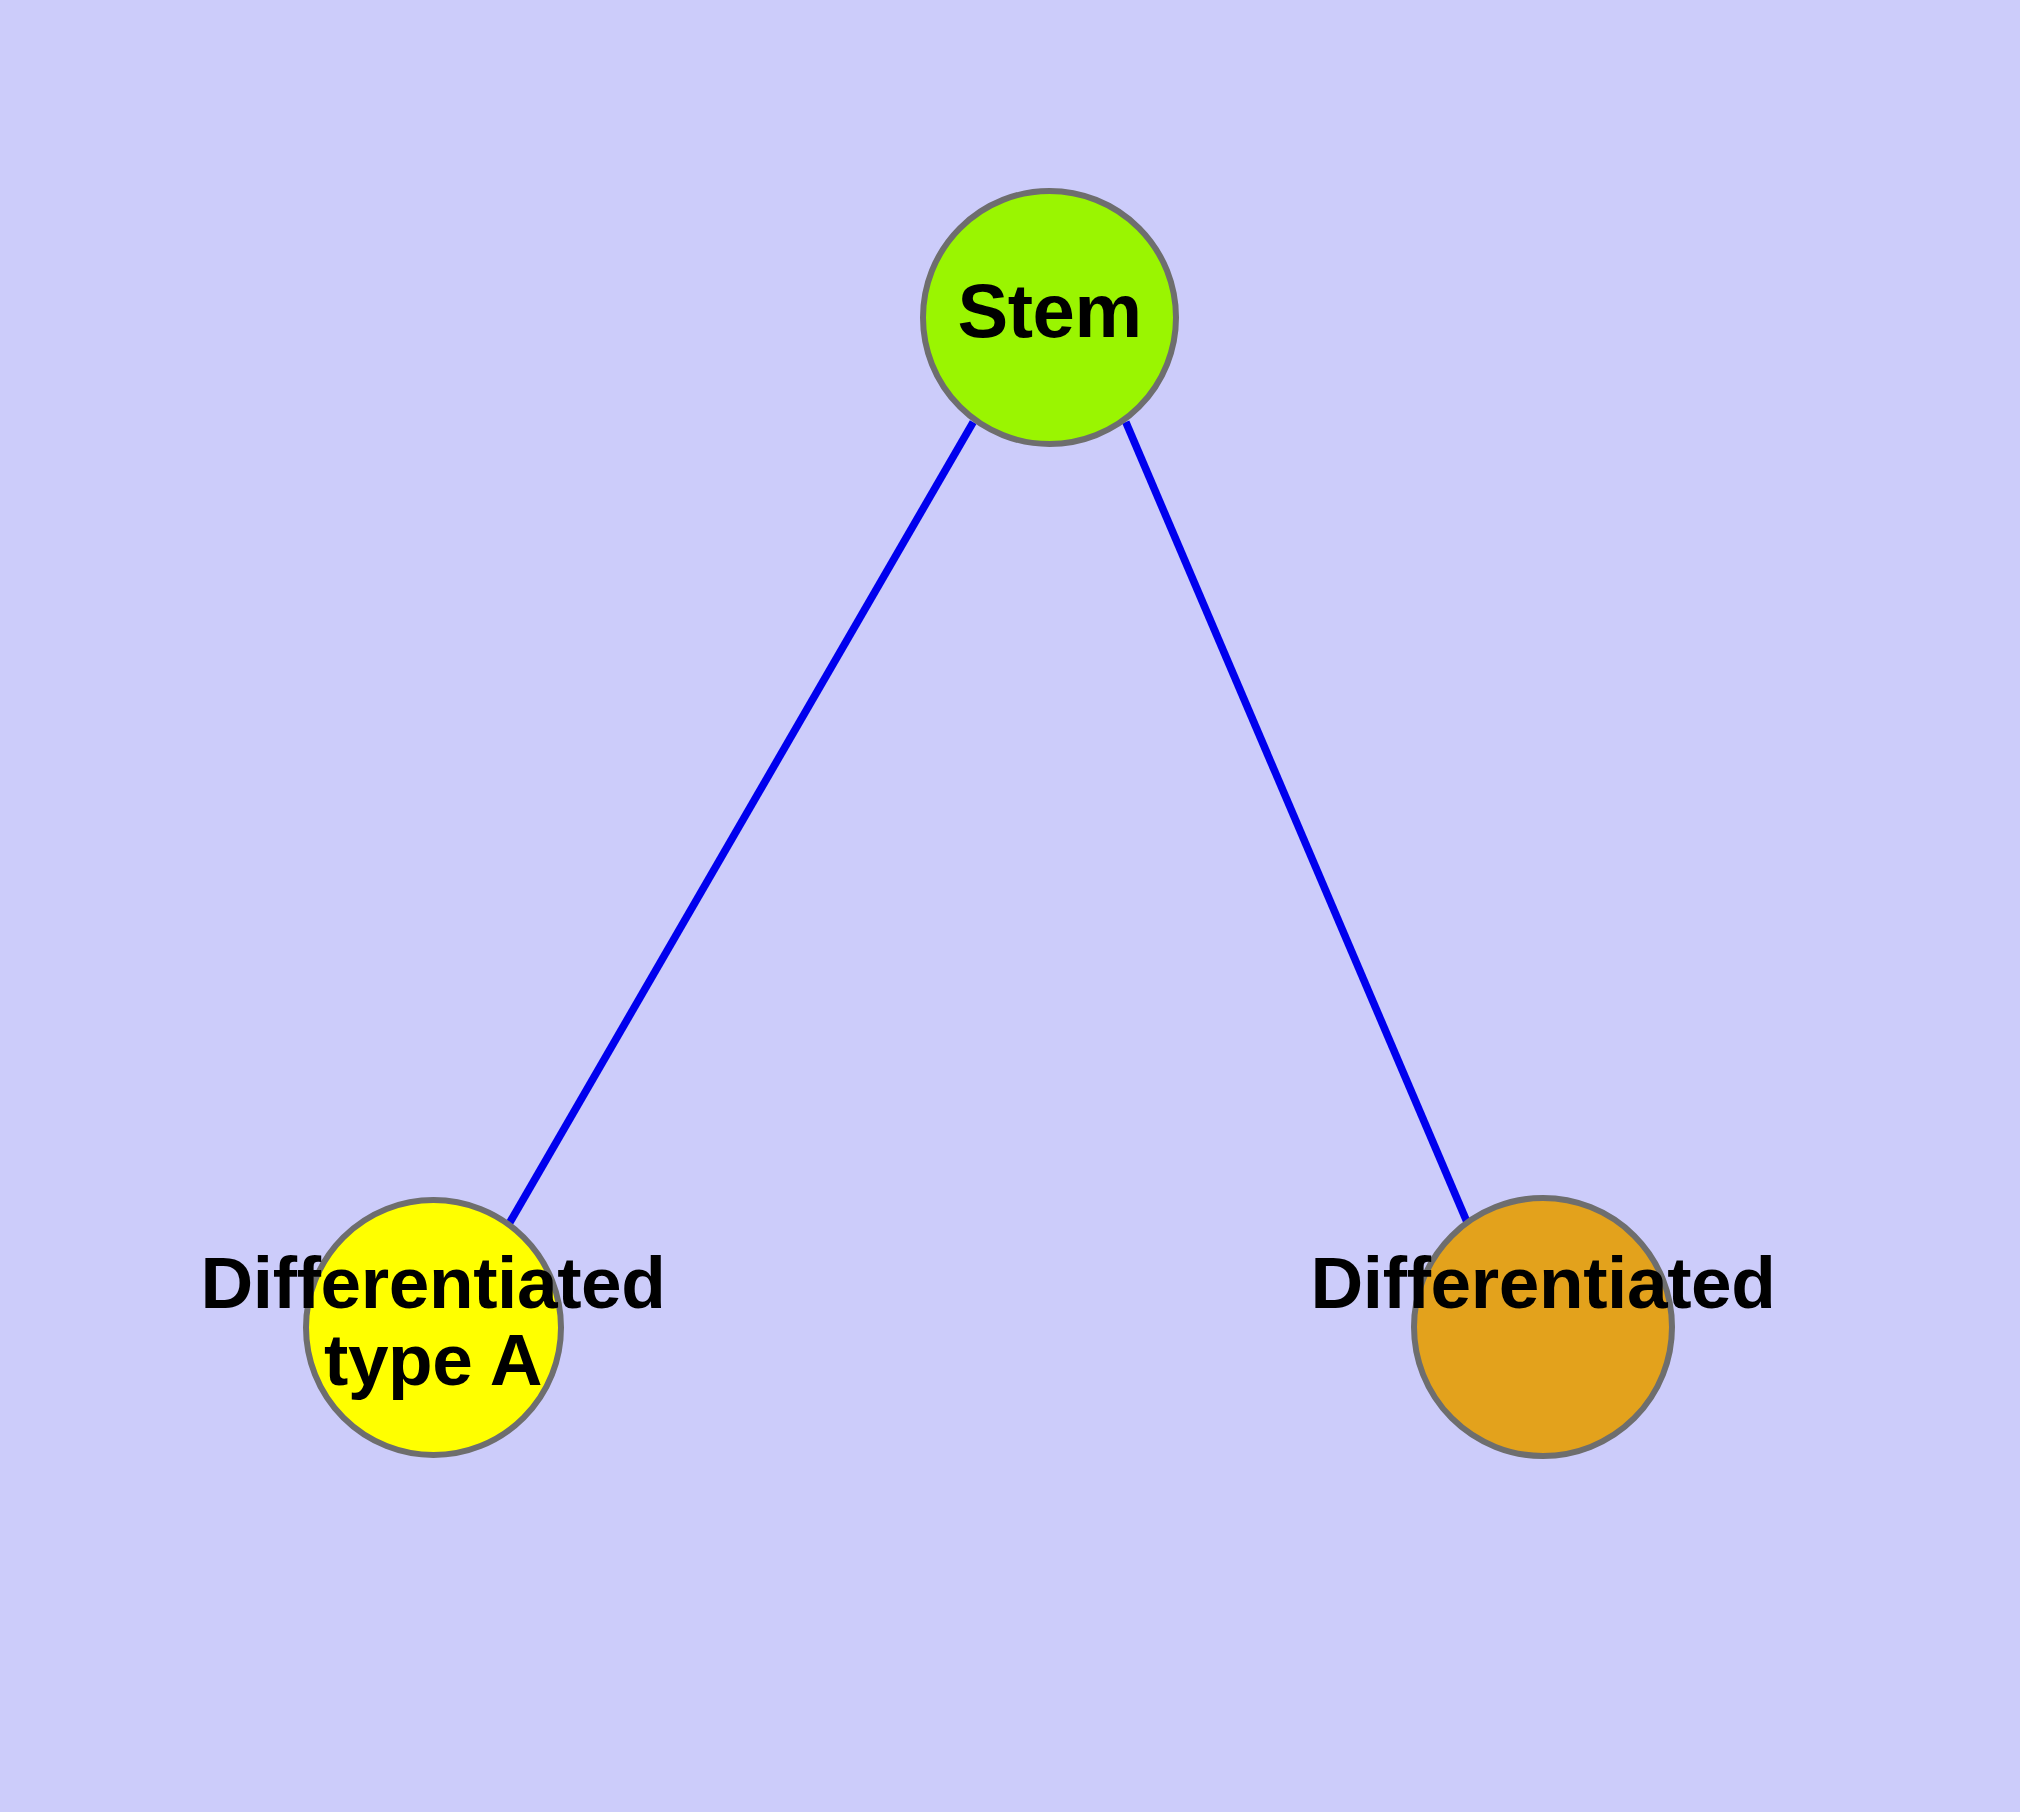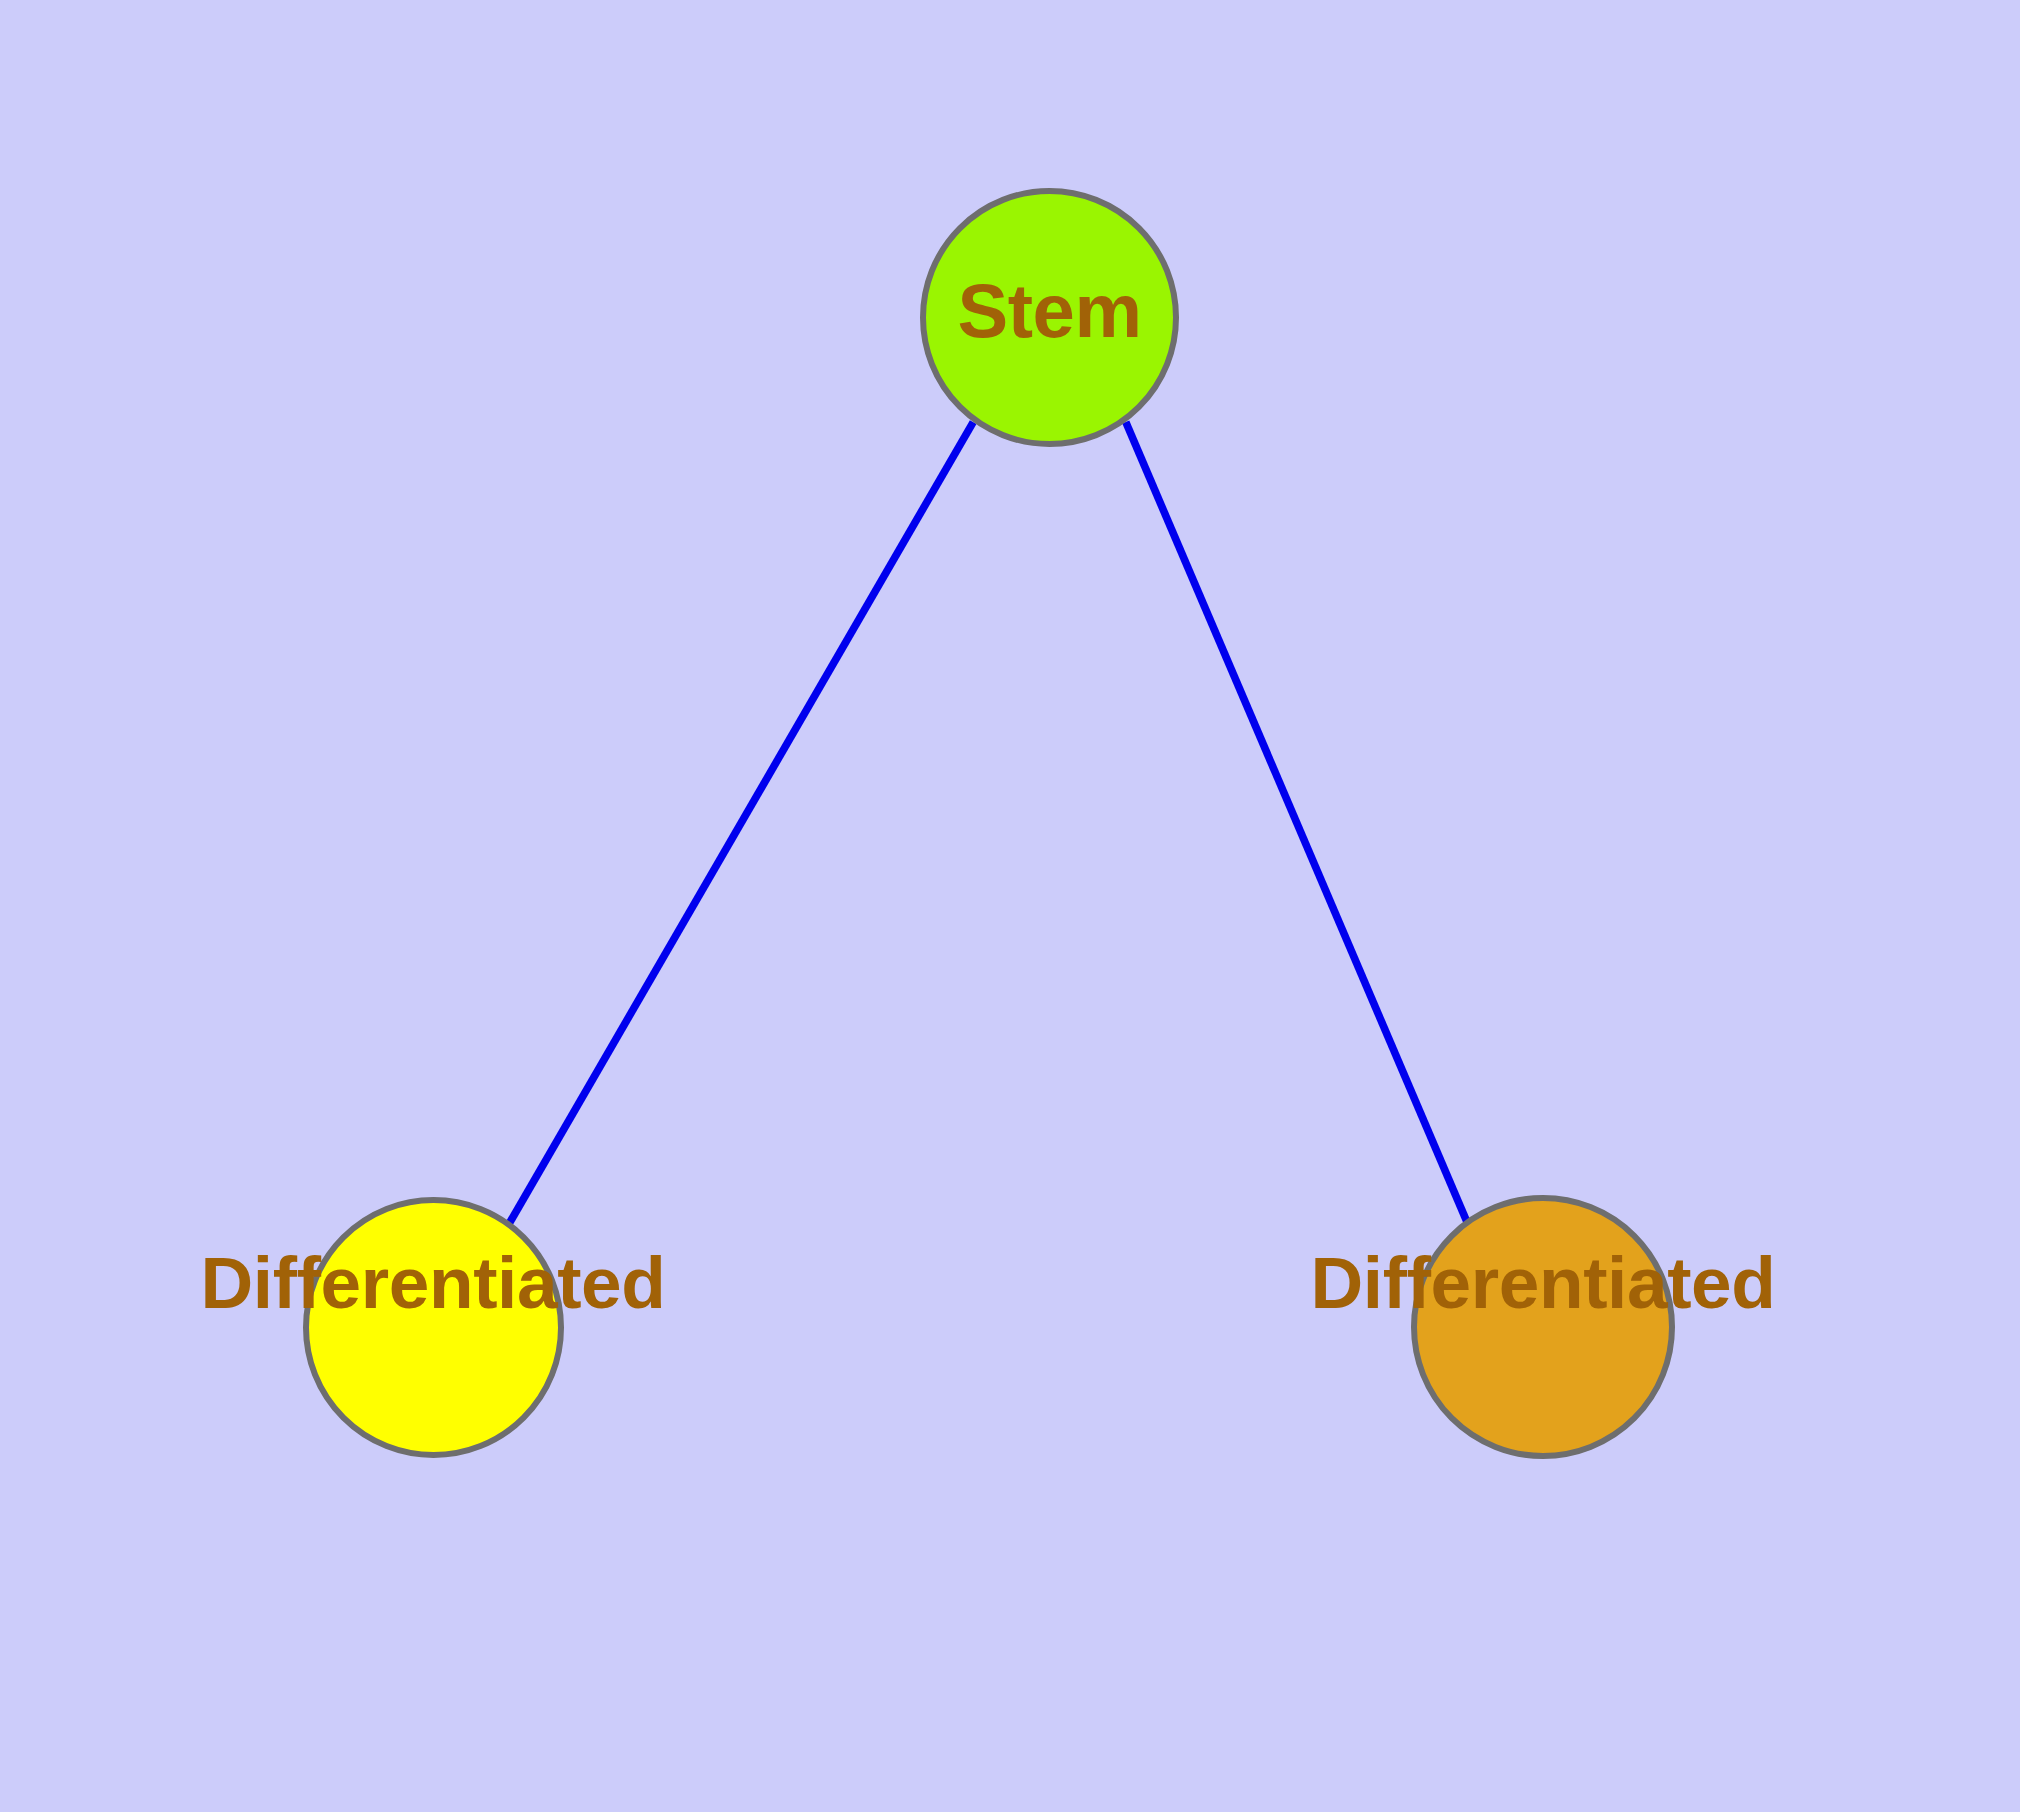--- a/index.html
+++ b/index.html
@@ -31,21 +31,21 @@
   }
   .node {
     position: absolute;
     box-sizing: border-box;
     border-radius: 50%;
   }
   .node-label {
     position: absolute;
     text-align: center;
     font-weight: bold;
-    color: #a16207;
+    color: #000000;
     white-space: nowrap;
     line-height: 1.06;
     letter-spacing: -0.4px;
     pointer-events: none;
   }
   
   #node-stem {
     left: 920px;
     top: 188px;
     width: 259px;
@@ -105,20 +105,21 @@
   </svg>
 
   <div class="node" id="node-stem" style="left: 920px; top: 188px; width: 259px; height: 259px; background: rgb(154, 245, 1); border: 6.8px solid rgb(110, 110, 110);"></div>
   <div class="node-label" id="label-stem" style="left: 795px; top: 271px;">
       <div>Stem</div>
     </div>
 
   <div class="node" id="node-type-a" style="left: 303px; top: 1197px; width: 261px; height: 261px; background: rgb(255, 255, 0); border: 6.8px solid rgb(110, 110, 110);"></div>
   <div class="node-label" id="label-type-a" style="left: 94px; top: 1244px;">
       <div>Differentiated</div>
+      <div>type A</div>
     </div>
 
   <div class="node" id="node-type-b" style="left: 1411px; top: 1195px; width: 264px; height: 264px; background: rgb(227, 162, 28); border: 6.8px solid rgb(110, 110, 110);"></div>
   <div class="node-label" id="label-type-b" style="left: 1204px; top: 1244px;">
       <div>Differentiated</div>
     </div>
 
 </div>
 
 

